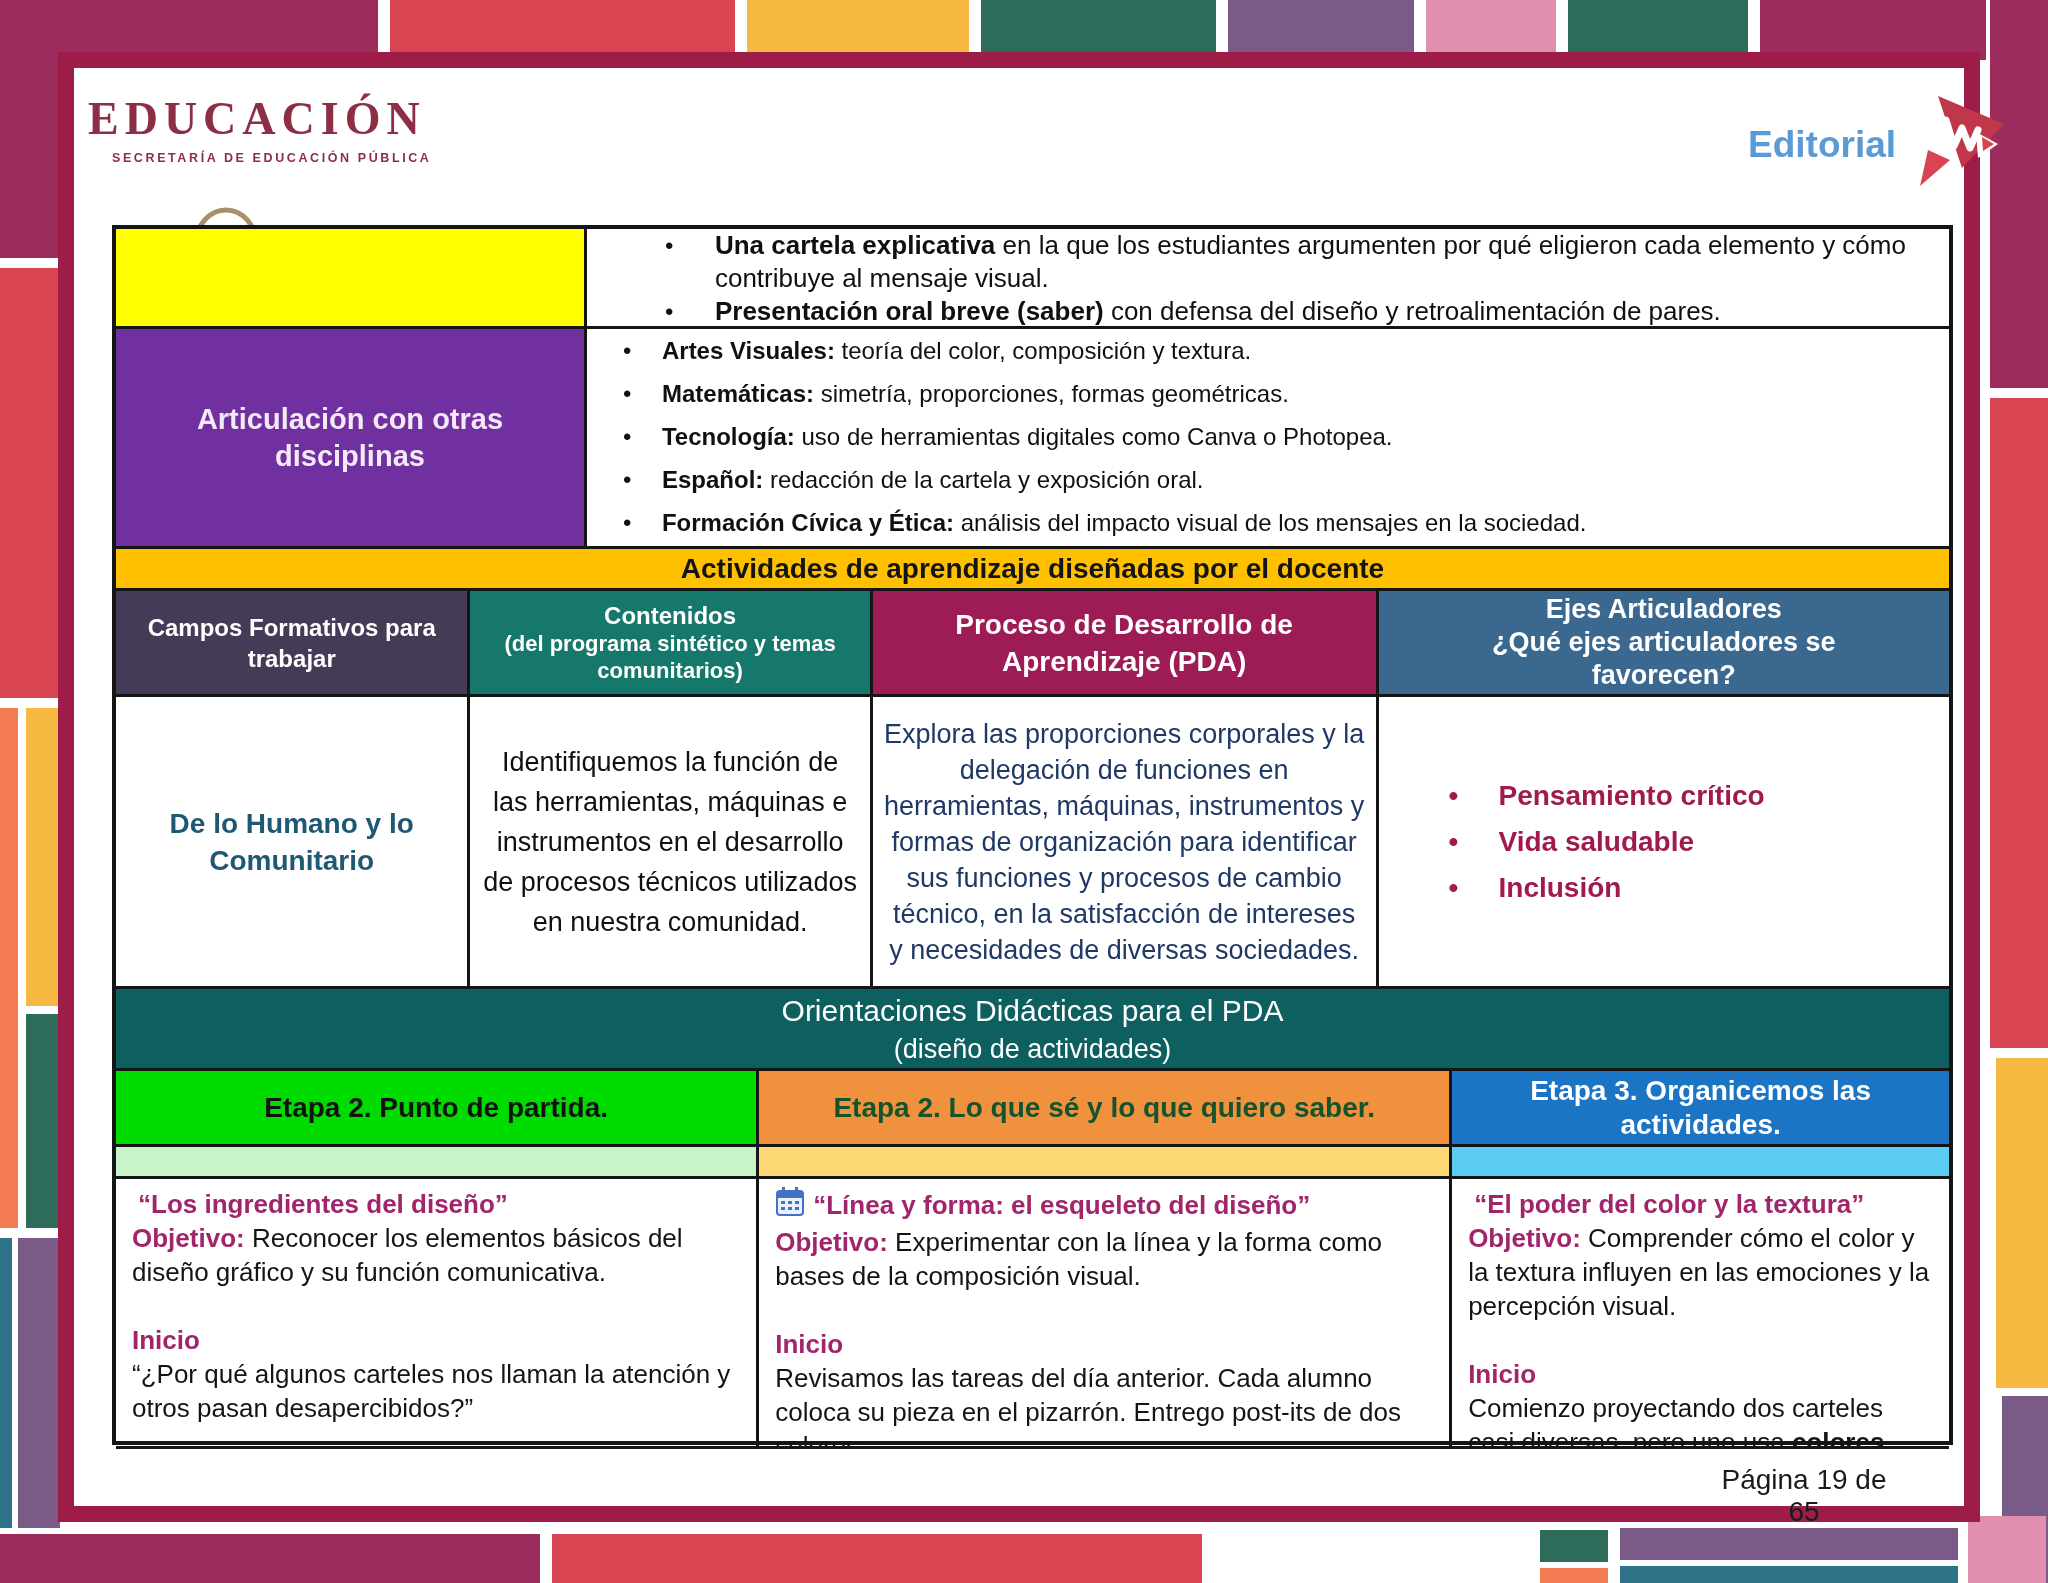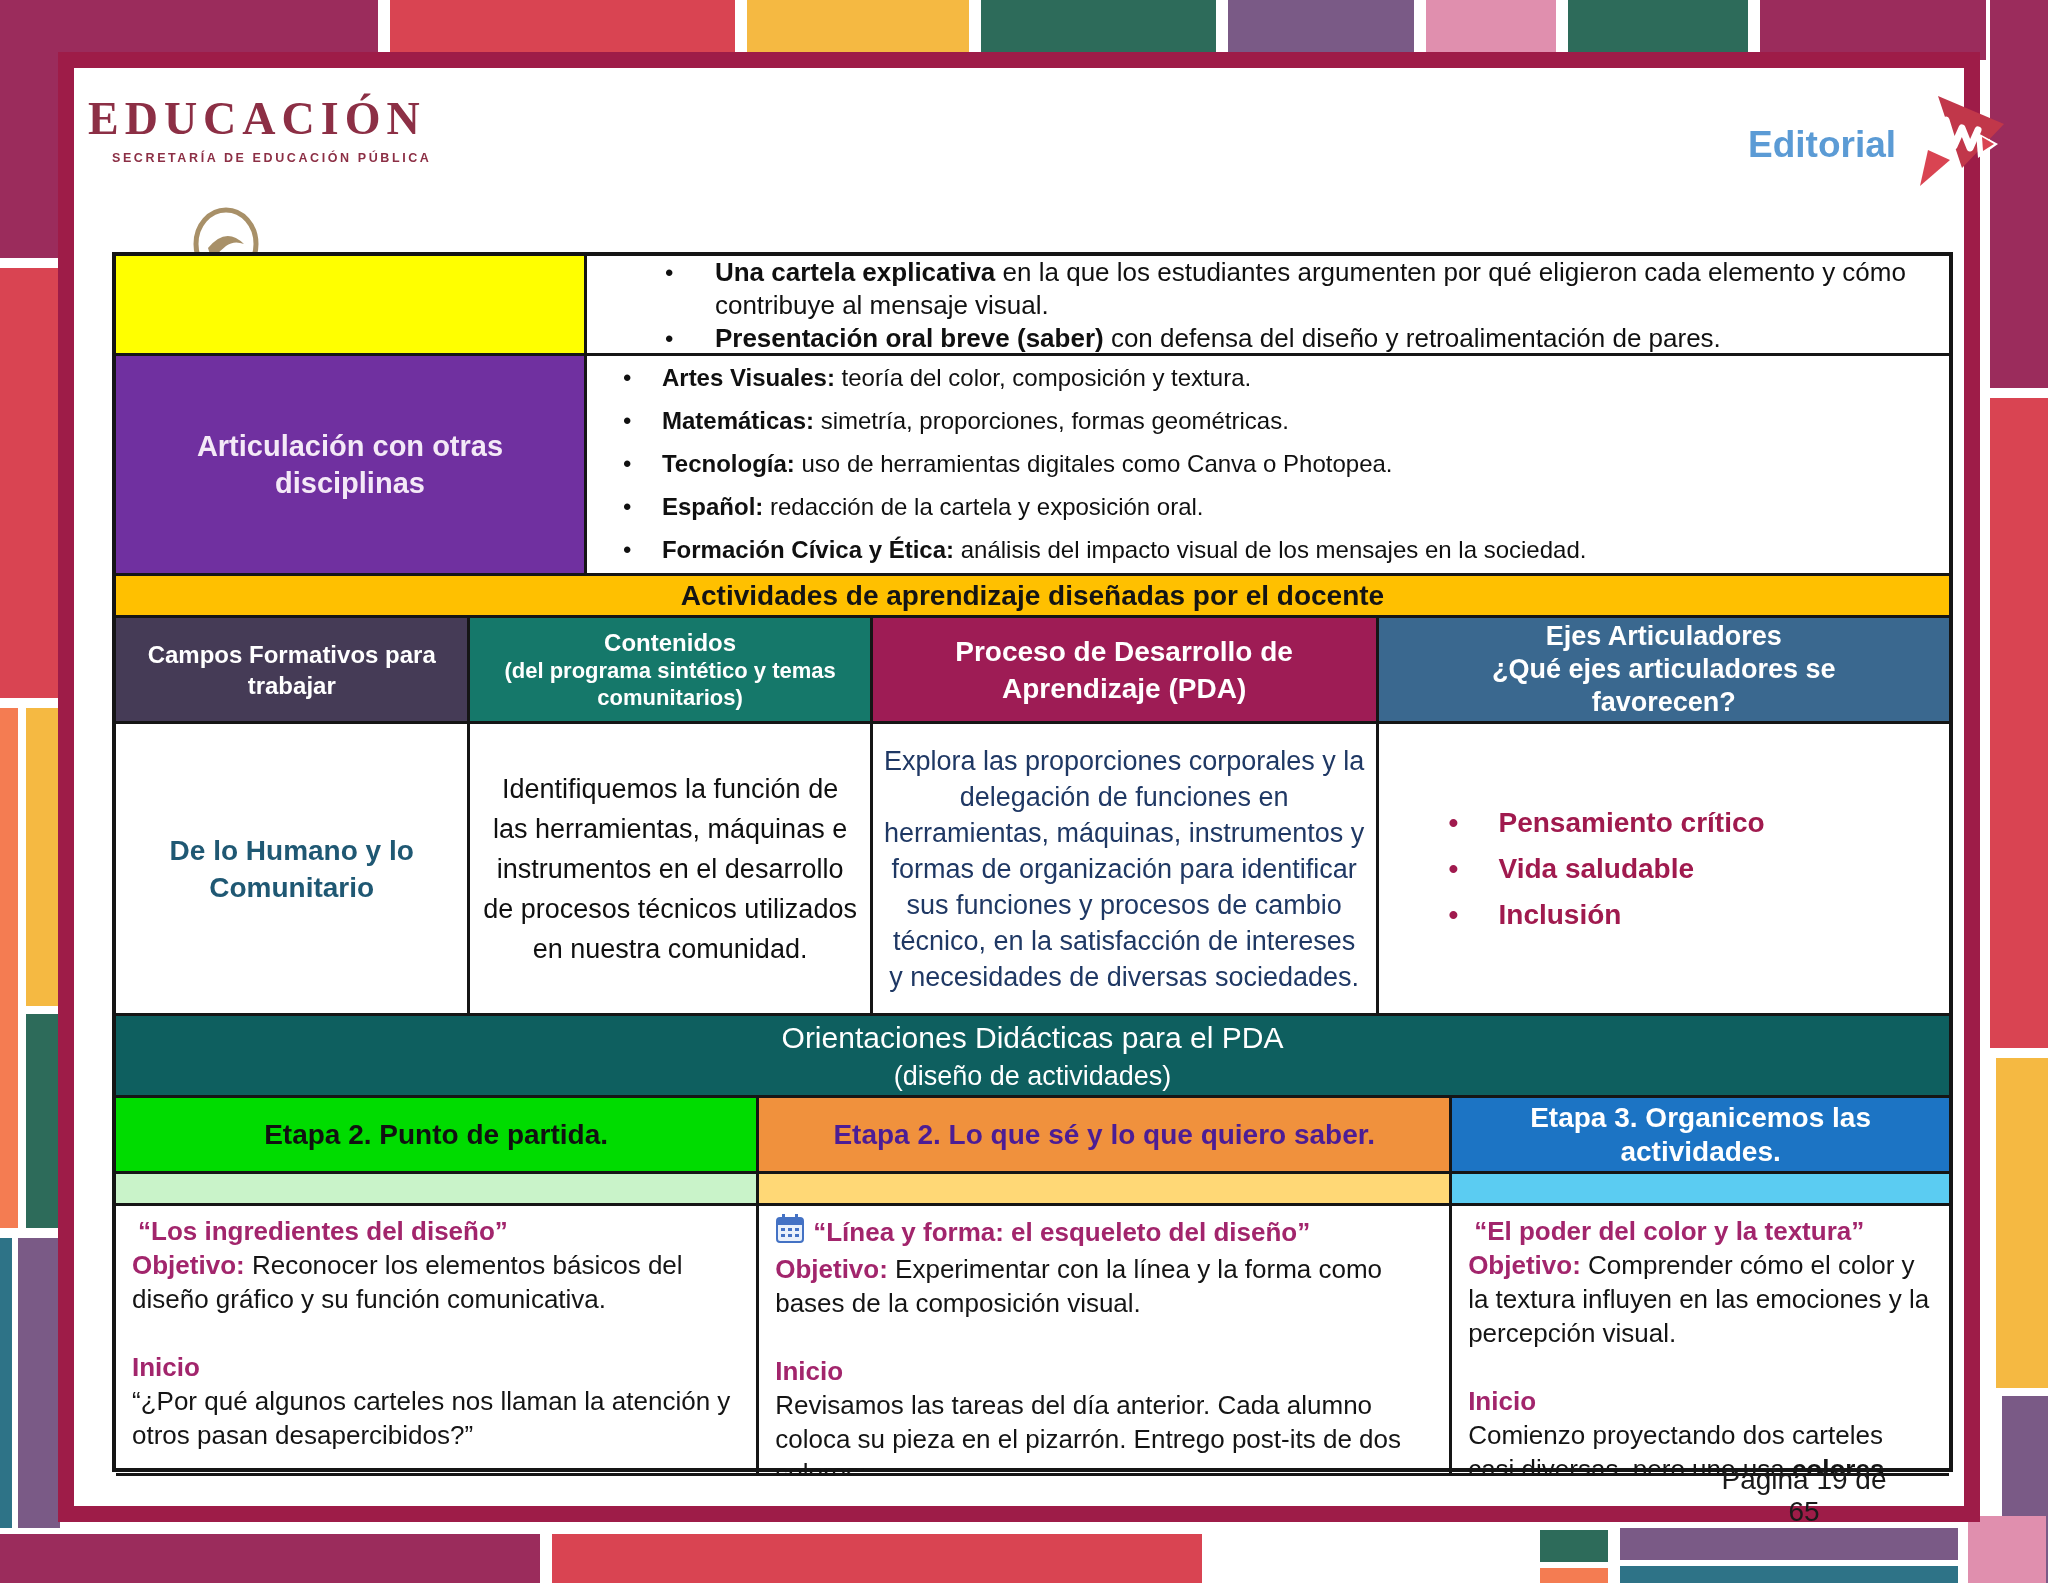--- a/index.html
+++ b/index.html
@@ -11,21 +11,21 @@
 
   
   #sep-logo{position:absolute;left:14px;top:24px;width:520px;}
   #sep-title{font-family:"Liberation Serif",serif;font-weight:bold;font-size:46px;letter-spacing:6px;color:var(--logo_maroon);}
   #sep-sub{font-size:12.5px;font-weight:bold;letter-spacing:2.6px;color:var(--logo_maroon);margin-top:6px;margin-left:24px;}
   #sep-emblem{position:absolute;left:98px;top:112px;}
   #md-logo{position:absolute;left:1674px;top:26px;display:flex;align-items:center;gap:8px;}
   #md-word{font-size:37px;font-weight:bold;color:var(--editorial_blue);}
 
   
-  #tbl{position:absolute;left:38px;top:184px;width:1841px;height:1220px;border:4px solid #151515;box-sizing:border-box;background:#fff;}
+  #tbl{position:absolute;left:38px;top:157px;width:1841px;height:1220px;border:4px solid #151515;box-sizing:border-box;background:#fff;}
   .row{position:absolute;left:0;display:flex;width:100%;}
   .cell{box-sizing:border-box;border-right:3px solid #151515;border-bottom:3px solid #151515;overflow:hidden;}
   .cell:last-child{border-right:none;}
   .vcenter{display:flex;flex-direction:column;justify-content:center;align-items:center;text-align:center;}
 
   ul.blist{list-style:none;margin:0;padding:0;}
   ul.blist li{position:relative;}
   ul.blist li::before{content:"•";position:absolute;}
 
   .bullets-a{font-size:26px;line-height:33px;color:#101010;padding-top:5px;}
@@ -185,21 +185,21 @@
 
       <div class="row" style="top:760px;height:82px">
         <div class="cell teal-band vcenter" style="width:1841px">
           <div style="font-size:30px;font-weight:normal;line-height:40px">Orientaciones Didácticas para el PDA</div>
           <div style="font-size:27px;line-height:36px">(diseño de actividades)</div>
         </div>
       </div>
 
       <div class="row" style="top:842px;height:76px">
         <div class="cell etapa vcenter" style="width:646px;background:var(--etapa1);color:#111">Etapa 2. Punto de partida.</div>
-        <div class="cell etapa vcenter" style="width:696px;background:var(--etapa2);color:#4c1d95">Etapa 2. Lo que sé y lo que quiero saber.</div>
+        <div class="cell etapa vcenter" style="width:696px;background:var(--etapa2);color:#14532d">Etapa 2. Lo que sé y lo que quiero saber.</div>
         <div class="cell etapa vcenter" style="width:499px;background:var(--etapa3);color:#fff;line-height:34px">
           <div style="width:400px">Etapa 3. Organicemos las actividades.</div>
         </div>
       </div>
 
       <div class="row" style="top:918px;height:32px">
         <div class="cell" style="width:646px;background:var(--strip1)"></div>
         <div class="cell" style="width:696px;background:var(--strip2)"></div>
         <div class="cell" style="width:499px;background:var(--strip3)"></div>
       </div>

